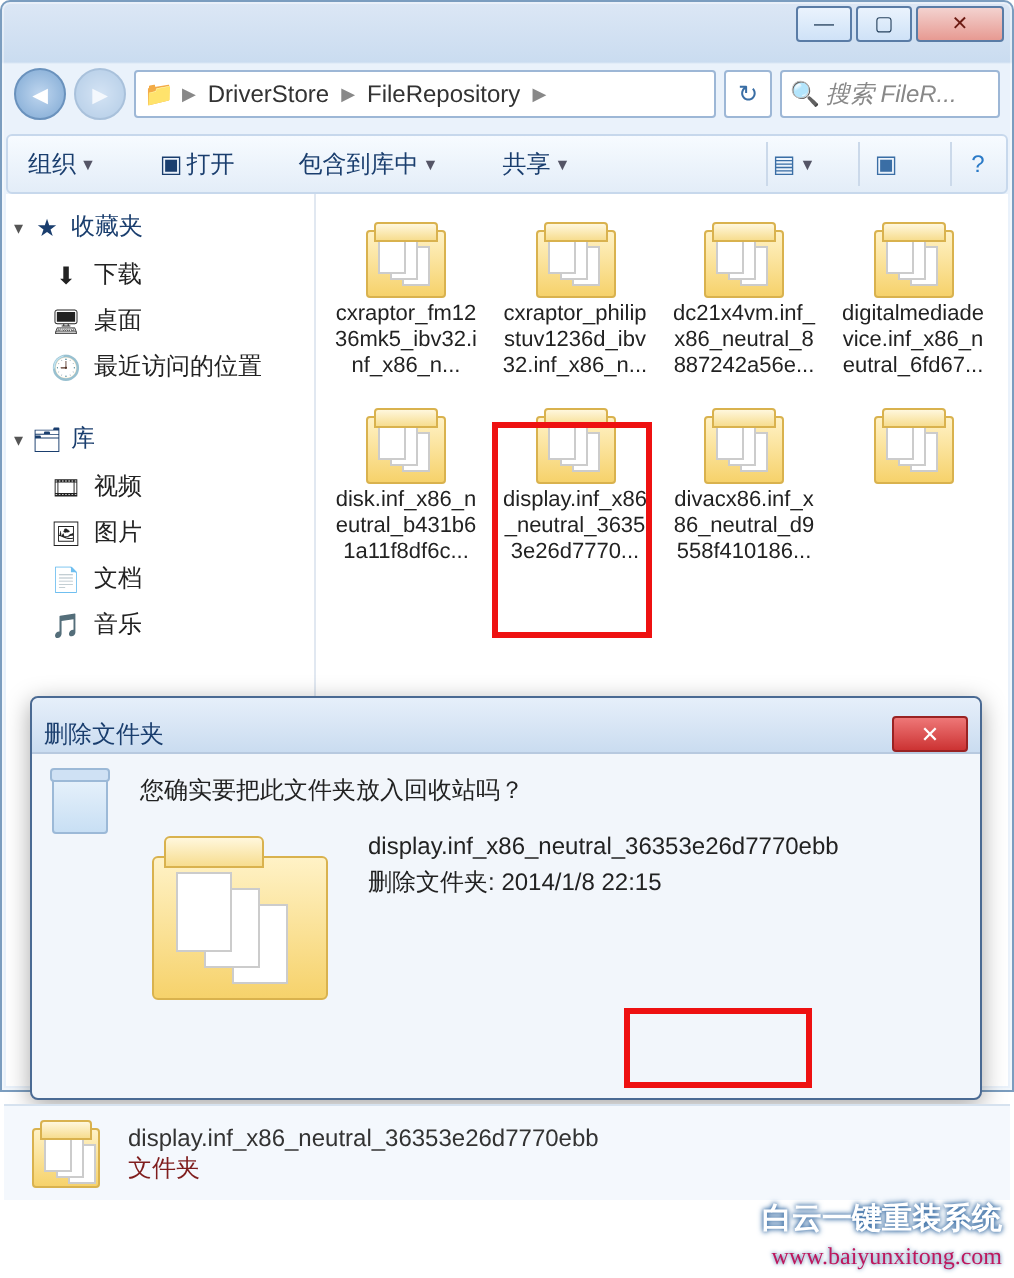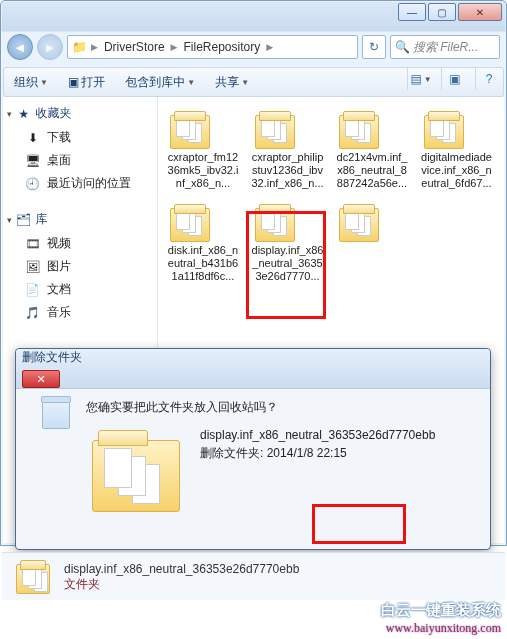--- a/index.html
+++ b/index.html
@@ -54,21 +54,21 @@
   .searchbox{
     width:110px;height:24px;background:#fff;border:1px solid #9db7d6;border-radius:2px;
     display:flex;align-items:center;padding:0 4px;color:#888;font-style:italic;
   }
   .searchbox .mag{margin-right:3px;color:#3a6ea5;font-style:normal}
 
   .toolbar{
     height:30px;margin:4px 2px 0;
     background:linear-gradient(#f7fbff,#e3edf8);
     border:1px solid #c7d8ec;border-radius:3px;
-    display:flex;padding:0 6px;gap:12px;color:#1a3e6e;
+    display:flex;align-items:center;padding:0 6px;gap:24px;color:#1a3e6e;
   }
   .toolbar .ti{display:flex;align-items:center;gap:2px;padding:2px 4px}
   .toolbar .dd{font-size:8px;color:#556}
   .toolbar .spacer{flex:1}
   .toolbar .iconbtn{width:22px;height:22px;display:flex;align-items:center;justify-content:center;color:#3a6ea5;border-left:1px solid #cbd9ea;padding-left:5px}
 
   .body{
     position:absolute;top:96px;left:2px;right:2px;bottom:2px;
     background:#fff;display:flex;
   }
@@ -76,21 +76,21 @@
     width:155px;border-right:1px solid #e1e8f1;padding:8px 4px;overflow:hidden;
   }
   .sidegroup{margin-bottom:16px}
   .sghdr{display:flex;align-items:center;gap:4px;font-size:12px;color:#1a3e6e;margin-bottom:4px}
   .sghdr .tri{font-size:9px;color:#555}
   .sitem{display:flex;align-items:center;gap:6px;padding:3px 0 3px 18px;color:#222}
   .sicon{width:16px;height:16px;display:inline-flex;align-items:center;justify-content:center}
 
   .content{flex:1;padding:10px 6px;position:relative;overflow:hidden}
   .grid{display:grid;grid-template-columns:repeat(4,1fr);gap:8px 4px}
-  .file{display:flex;flex-direction:column;text-align:center;font-size:11px;line-height:13px;color:#222;padding:2px;width:78px}
+  .file{display:flex;flex-direction:column;align-items:center;text-align:center;font-size:11px;line-height:13px;color:#222;padding:2px;width:78px}
   .foldericon{
     width:48px;height:40px;margin-bottom:2px;position:relative;
   }
   .foldericon::before{
     content:"";position:absolute;inset:6px 4px 0 4px;
     background:linear-gradient(#fff2c6,#f6d26b);
     border:1px solid #d9b24e;border-radius:2px;
   }
   .foldericon::after{
     content:"";position:absolute;left:8px;right:8px;top:2px;height:8px;
@@ -104,27 +104,27 @@
 
   .redbox{position:absolute;border:3px solid #e11;}
 
   
   .dialog{
     position:absolute;left:15px;top:348px;width:476px;height:202px;
     border:1px solid #4a6a93;border-radius:4px;
     background:#f2f6fb;box-shadow:0 3px 12px rgba(0,0,0,.35);
   }
   .dtitle{
-    height:40px;background:linear-gradient(#e6effa,#cadcf0);
+    height:28px;background:linear-gradient(#e6effa,#cadcf0);
     border-bottom:1px solid #b7c9df;border-radius:4px 4px 0 0;
-    display:flex;align-items:flex-start;padding:0 6px;color:#1a3e6e;font-size:12px;flex-direction:column;
+    display:flex;align-items:flex-end;padding:0 6px;color:#1a3e6e;font-size:12px;
   }
   .dtitle .spacer{flex:1}
   .dclose{width:38px;height:18px;background:linear-gradient(#e77,#c33);border:1px solid #922;border-radius:2px;color:#fff;display:flex;align-items:center;justify-content:center;font-size:11px}
-  .dbody{padding:10px 24px;display:flex;gap:14px}
+  .dbody{padding:10px 8px;display:flex;gap:14px}
   .dleft{width:32px;display:flex;justify-content:center}
   .recycle{
     width:28px;height:30px;border-radius:4px 4px 2px 2px;
     background:linear-gradient(#e8f2fb,#c8dff4);border:1px solid #9cb9d7;position:relative;
   }
   .recycle::before{content:"";position:absolute;left:-2px;right:-2px;top:-4px;height:5px;background:#cfe1f4;border:1px solid #9cb9d7;border-radius:2px}
   .dtext{flex:1;color:#222;font-size:12px}
   .dtext .q{margin-bottom:10px}
   .dinfo{display:flex;gap:14px;align-items:flex-start;margin-top:4px}
   .bigfolder{width:100px;height:86px;position:relative}
@@ -292,20 +292,26 @@
         <div class="file">
             <div class="foldericon">
               <div class="sheet"></div>
             </div>
             <div class="lbl">display.inf_x86_neutral_36353e26d7770...</div>
           </div>
         <div class="file">
             <div class="foldericon">
               <div class="sheet"></div>
             </div>
+            <div class="lbl">divacx86.inf_x86_neutral_d9558f410186...</div>
+          </div>
+        <div class="file">
+            <div class="foldericon">
+              <div class="sheet"></div>
+            </div>
           </div>
       </div>
       <div class="redbox" style="left:88px;top:114px;width:80px;height:108px"></div>
     </div>
   </div>
 </div>
 
 <div class="dialog">
   <div class="dtitle">
     <span>删除文件夹</span>

